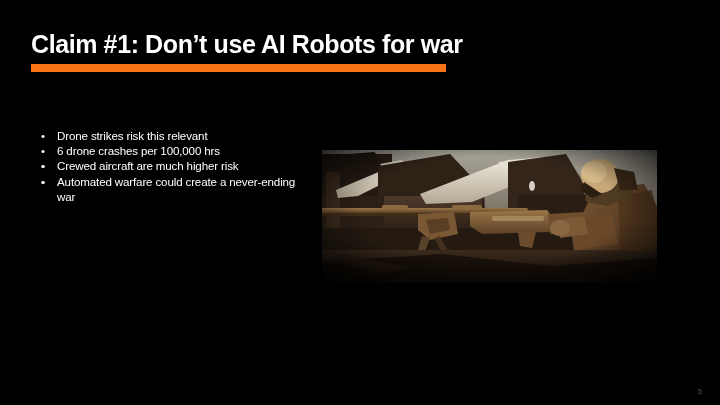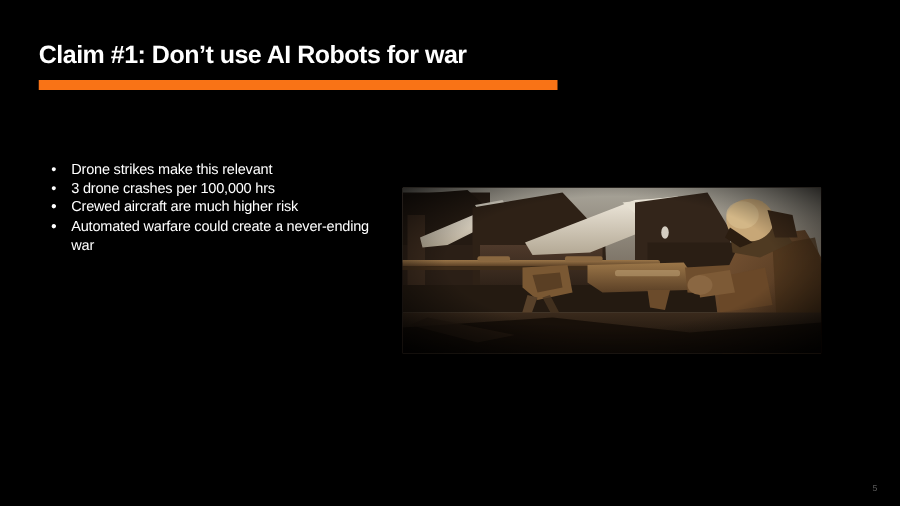--- a/index.html
+++ b/index.html
@@ -13,21 +13,21 @@
   .slide {
     position:relative;
     width:720px; height:405px;
     background:#000000;
   }
 
   
   .title-block { position:absolute; left:31px; top:30px; width:560px; }
   .title {
     color:#ffffff;
-    font-size:20px;
+    font-size:25px;
     font-weight:700;
     letter-spacing:-0.4px;
     line-height:28px;
     white-space:nowrap;
   }
   .title-rule {
     position:absolute;
     left:31px; top:64px;
     width:415px; height:8px;
     background:#f97316;
@@ -83,25 +83,25 @@
 <div class="slide">
 
   <div class="title-block">
     <div class="title">Claim #1: Don’t use AI Robots for war</div>
   </div>
   <div class="title-rule"></div>
 
   <ul class="bullets">
     <li>
       <span class="dot">•</span>
-      <span>Drone strikes make this relevant</span>
-    </li>
-    <li>
-      <span class="dot">•</span>
-      <span>3 drone crashes per 100,000 hrs</span>
+      <span>Drone strikes risk this relevant</span>
+    </li>
+    <li>
+      <span class="dot">•</span>
+      <span>6 drone crashes per 100,000 hrs</span>
     </li>
     <li>
       <span class="dot">•</span>
     </li>
     <li>
       <span class="dot">•</span>
       <span>Crewed aircraft are much higher risk</span>
     </li>
     <li>
       <span class="dot">•</span>

